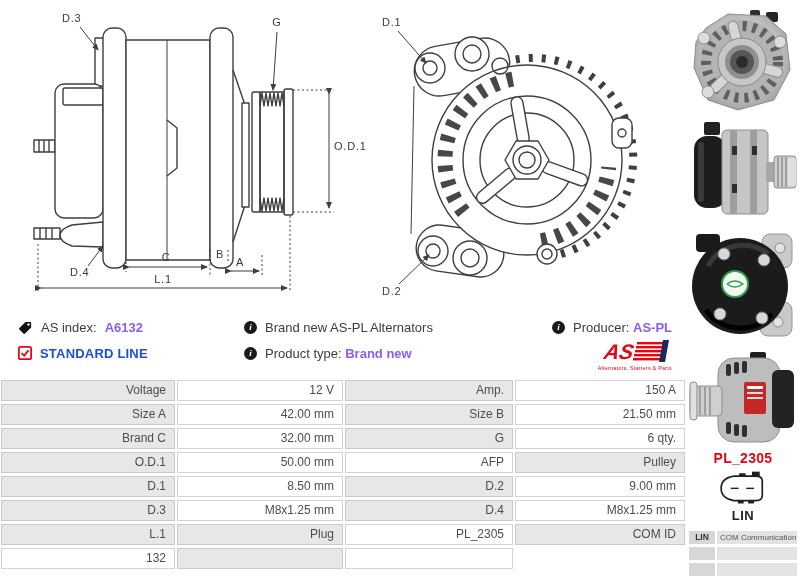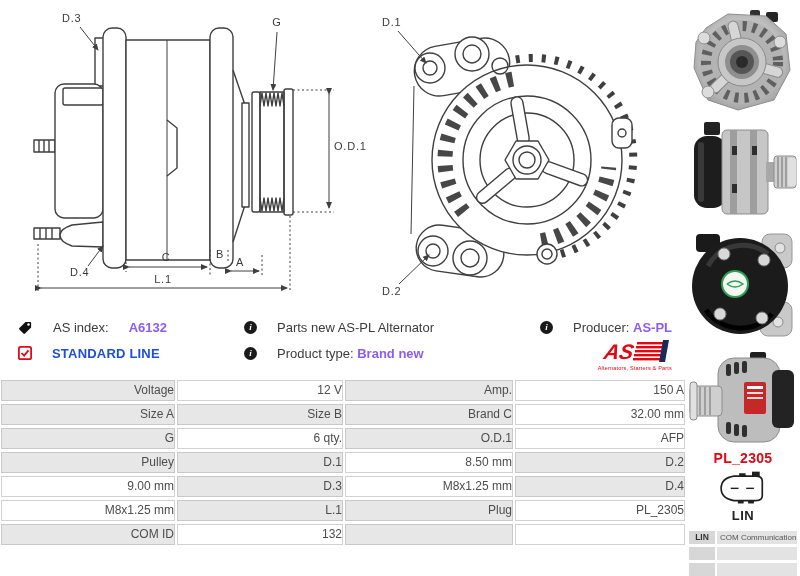--- a/index.html
+++ b/index.html
@@ -17,37 +17,37 @@
   .dia-open { fill:none; stroke:#3f3f3f; stroke-width:1.4; stroke-linejoin:round; }
   .dia-thin { fill:none; stroke:#3f3f3f; stroke-width:1; }
   .dim      { fill:none; stroke:#3f3f3f; stroke-width:1; }
   .dot      { stroke-dasharray:2 2.5; }
   .dia-text { font-family:"Liberation Sans",sans-serif; font-size:11px; letter-spacing:.8px; fill:#3a3a3a; }
   
   .info-row { position:absolute; left:0; top:308px; width:686px; height:66px; display:flex; }
   .info-col1 { width:240px; padding:10px 0 0 18px; }
   .info-col2 { width:250px; padding:10px 0 0 4px; }
   .info-col3 { flex:1; padding:10px 14px 0 0; display:flex; flex-direction:column; align-items:flex-end; }
-  .info-line { display:flex; align-items:center; gap:20px; height:18px; margin-bottom:8px; font-size:13px; color:#3c3c3c; }
+  .info-line { display:flex; align-items:center; gap:8px; height:18px; margin-bottom:8px; font-size:13px; color:#3c3c3c; }
   .info-line b { color:#8b5cf6; }
   .red-line { color:#1d4ed8; font-weight:bold; letter-spacing:.2px; }
   .info-icon {
     display:inline-flex; width:13px; height:13px; border-radius:50%; background:#1a1a1a;
     color:#fff; font-size:9px; font-weight:bold; align-items:center; justify-content:center;
     font-family:"Liberation Serif", serif; font-style:italic; flex:0 0 13px;
   }
   .logo-wrap { margin-top:2px; display:flex; flex-direction:column; align-items:center; }
   .logo-tagline { font-size:5.5px; color:#e30613; letter-spacing:.2px; margin-top:1px; }
   
   .spec {
     position:absolute; left:1px; top:380px; width:684px;
     display:grid; grid-template-columns:174px 166px 168px 170px; gap:3px 2px;
   }
   .cell { height:21px; line-height:19px; font-size:12px; color:#4d4d4d;
-          text-align:right; border:1px solid #d2d2d2; background:#fff; }
+          text-align:right; padding-right:8px; border:1px solid #d2d2d2; background:#fff; }
   .cell.lbl { background:#e7e7e7; border-color:#c9c9c9; }
   
   .right-col { position:absolute; left:686px; top:0; width:114px; height:576px;
                display:flex; flex-direction:column; align-items:center; }
   .photo { width:112px; display:flex; justify-content:center; }
   .plug-name { margin-top:4px; font-size:14px; font-weight:bold; color:#e30613; letter-spacing:.3px; }
   .pin-label { font-size:13px; font-weight:bold; color:#222; letter-spacing:.5px; margin-top:1px; }
   .com-table { margin-top:8px; display:grid; grid-template-columns:26px 80px; gap:3px 2px; }
   .com-cell { height:13px; line-height:13px; font-size:8px; color:#555; background:#e3e3e3; padding:0 3px; overflow:hidden; white-space:nowrap; }
   .com-key { background:#d7d7d7; font-weight:bold; color:#333; text-align:center; font-size:8.5px; }
@@ -191,21 +191,21 @@
         <svg width="14" height="14" viewBox="0 0 16 16">
           <rect x="1" y="1" width="14" height="14" rx="2" fill="none" stroke="#e30613" stroke-width="2"></rect>
           <path d="M4,8 l3,3 l5,-6" fill="none" stroke="#e30613" stroke-width="2"></path>
         </svg>
         <span>STANDARD LINE</span>
       </div>
     </div>
     <div class="info-col2">
       <div class="info-line">
         <span class="info-icon">i</span>
-        <span>Parts new AS-PL Alternator</span>
+        <span>Brand new AS-PL Alternators</span>
       </div>
       <div class="info-line">
         <span class="info-icon">i</span>
         <span><span>Product type:</span>
         <b>Brand new</b></span>
       </div>
     </div>
     <div class="info-col3">
       <div class="info-line" style="margin-bottom:2px;">
         <span class="info-icon">i</span>
@@ -231,28 +231,31 @@
     </div>
   </div>
 
   <div class="spec">
     <div class="cell lbl">Voltage</div>
     <div class="cell">12 V</div>
     <div class="cell lbl">Amp.</div>
     <div class="cell">150 A</div>
 
     <div class="cell lbl">Size A</div>
+    <div class="cell">42.00 mm</div>
     <div class="cell lbl">Size B</div>
+    <div class="cell">21.50 mm</div>
 
     <div class="cell lbl">Brand C</div>
     <div class="cell">32.00 mm</div>
     <div class="cell lbl">G</div>
     <div class="cell">6 qty.</div>
 
     <div class="cell lbl">O.D.1</div>
+    <div class="cell">50.00 mm</div>
     <div class="cell">AFP</div>
     <div class="cell lbl">Pulley</div>
 
     <div class="cell lbl">D.1</div>
     <div class="cell">8.50 mm</div>
     <div class="cell lbl">D.2</div>
     <div class="cell">9.00 mm</div>
 
     <div class="cell lbl">D.3</div>
     <div class="cell">M8x1.25 mm</div>

